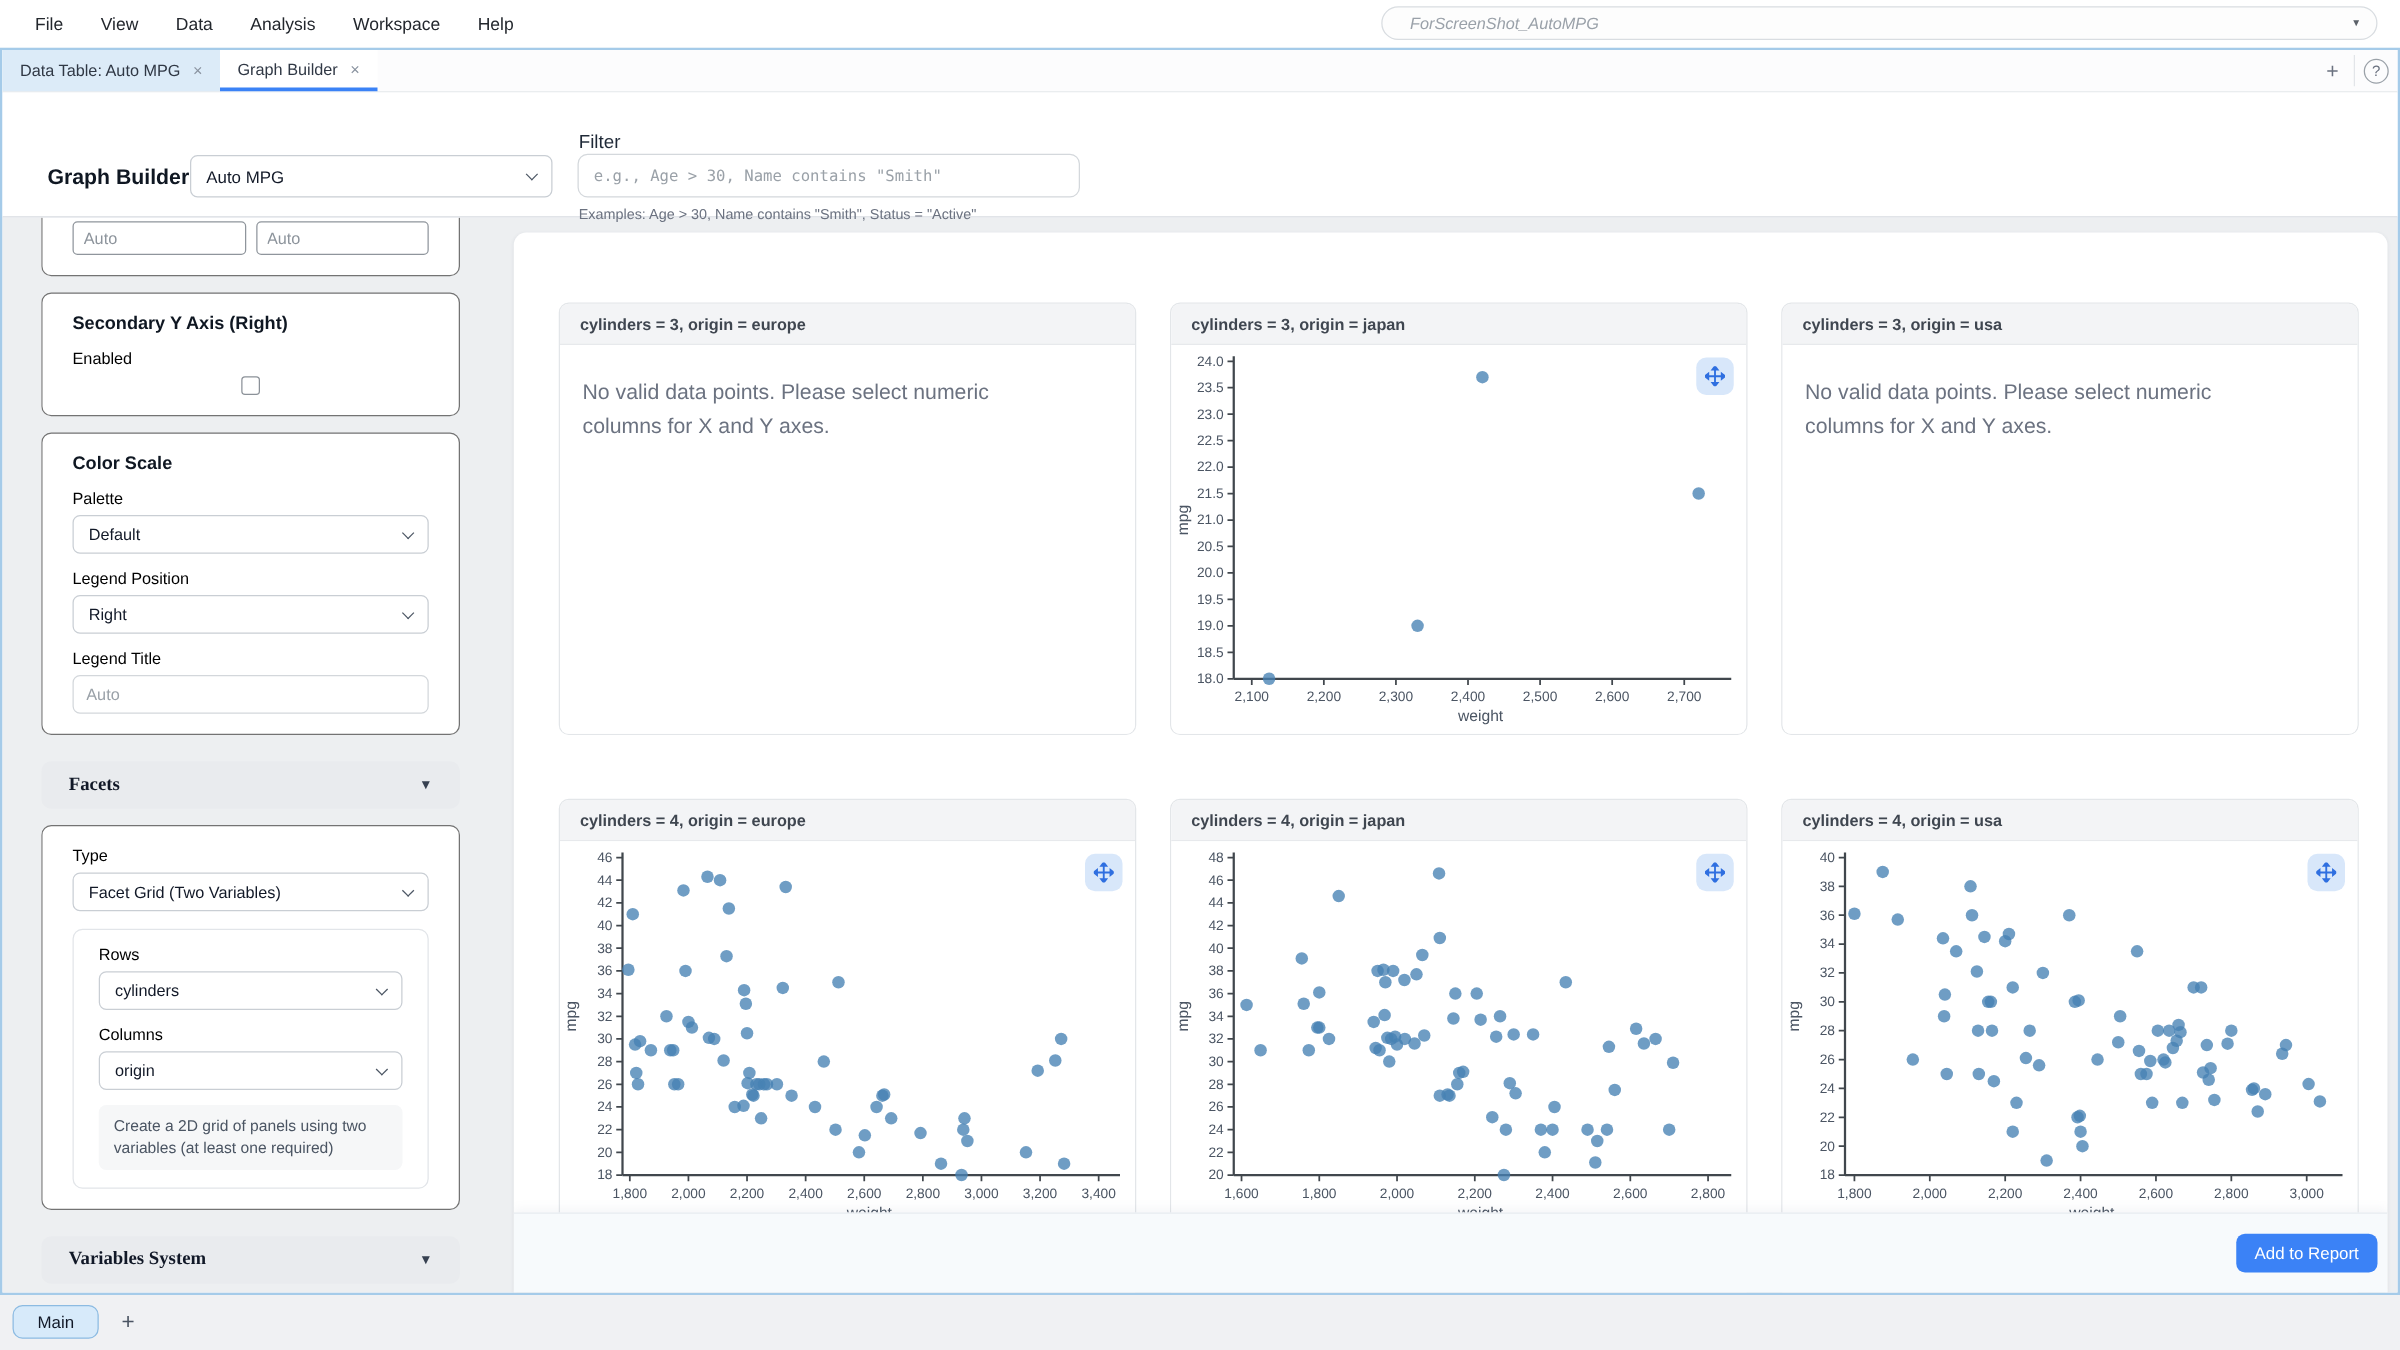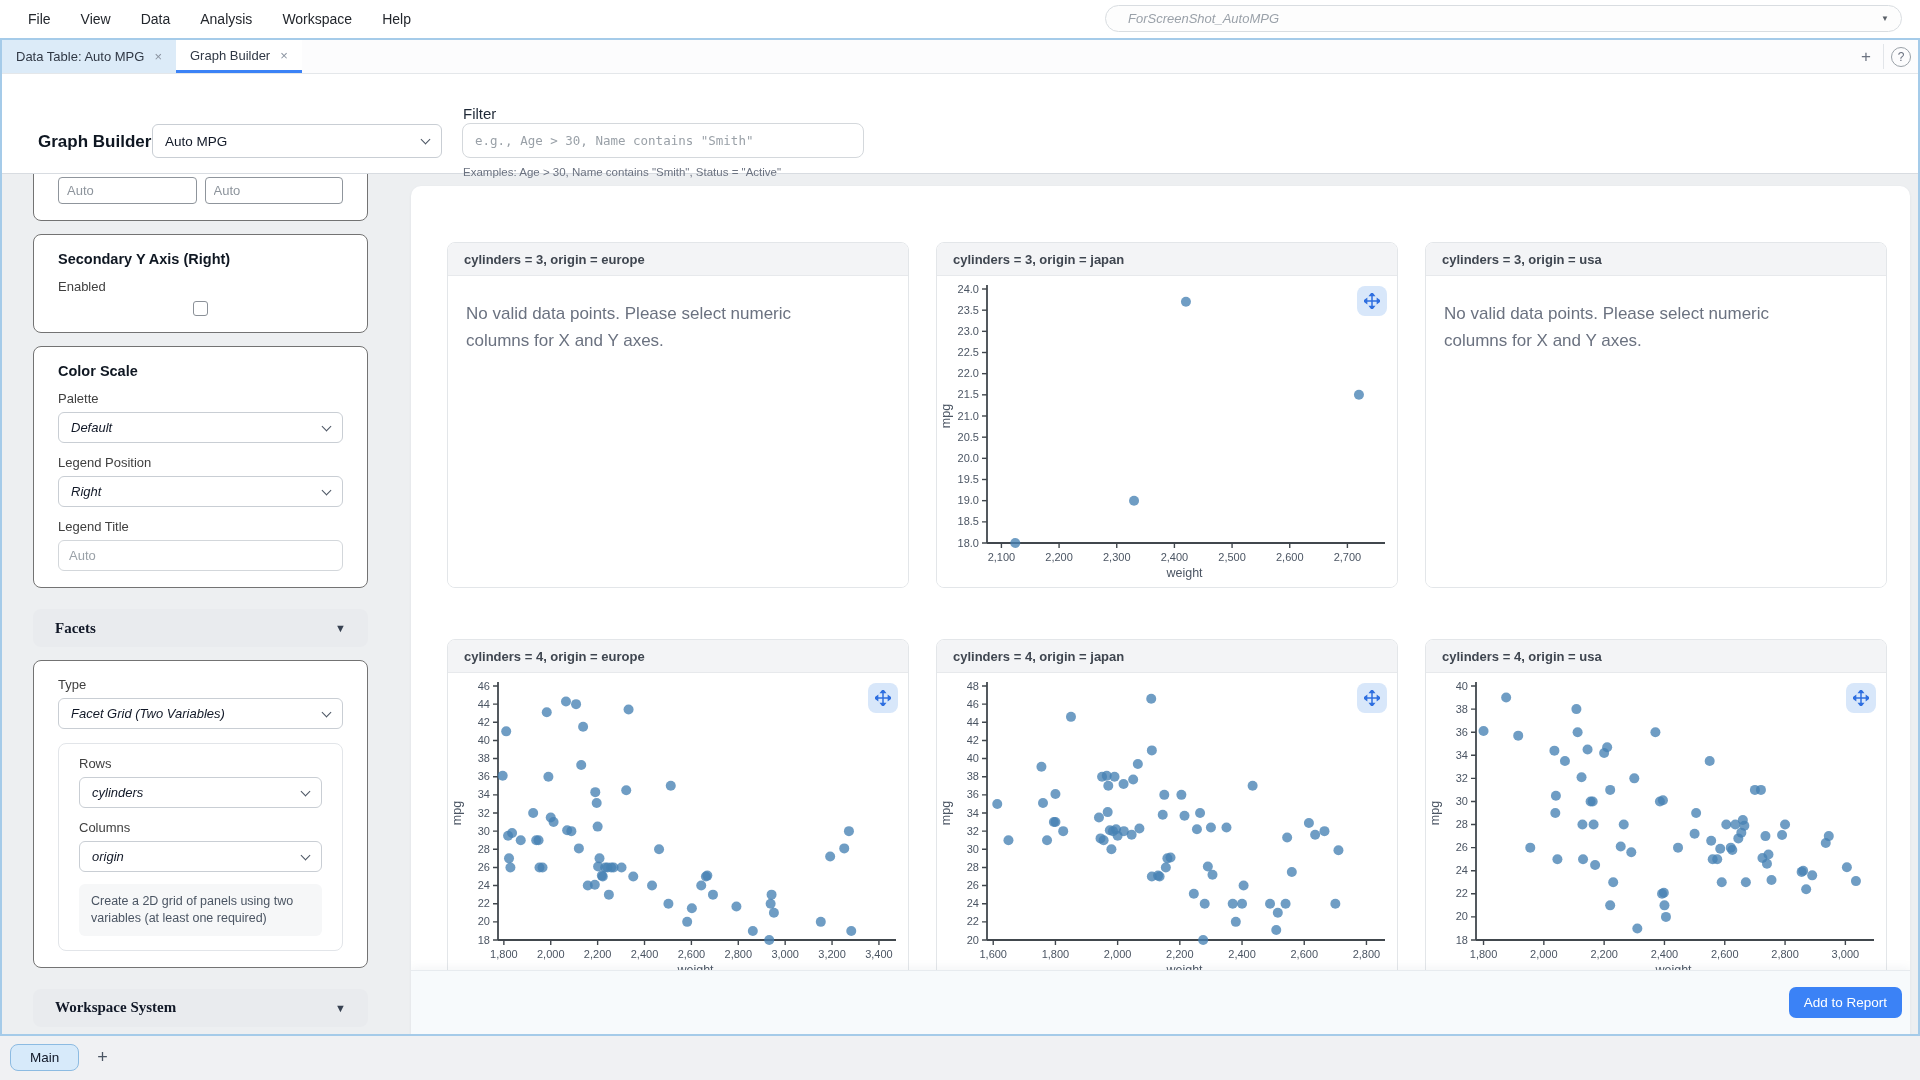--- a/index.html
+++ b/index.html
@@ -42,24 +42,24 @@
   
   .page-body { flex:1; background:#edeff1; display:flex; overflow:hidden; }
 
   
   .sidebar { width:335px; margin-left:31px; flex:none; display:flex; flex-direction:column; gap:13px; overflow:hidden; }
   .card { background:#ffffff; border:1px solid #737373; border-radius:8px; padding:16px 24px;align-items:flex-end; }
   .card-a { margin-top:-44px; padding-top:46px; display:flex; gap:8px; }
   .mini-input { flex:1; height:27px; border:1px solid #8f959c; border-radius:4px; padding:0 8px; font-size:13px; color:#374151; outline:none; min-width:0; }
   .mini-input::placeholder { color:#8d949c; }
   .card-title { font-size:14.5px; font-weight:700; color:#0f1722; }
-  .field-label { font-size:13px; color:#404040; margin-top:12px; }
+  .field-label { font-size:13px; color:#000000; margin-top:12px; }
   .checkbox-row { display:flex; justify-content:center; margin-top:7px; }
   .checkbox { width:15px; height:15px; border:1.5px solid #8b9198; border-radius:3px; background:#ffffff; }
-  .side-select { height:31px; margin-top:6px; font-size:13px;font-style:italic; }
+  .side-select { height:31px; margin-top:6px; font-size:13px; }
   .side-input { width:100%; height:31px; margin-top:6px; border:1px solid #d3d7db; border-radius:6px; padding:0 10px; font-size:13px; color:#374151; outline:none; }
   .side-input::placeholder { color:#9aa1a8; }
   .section-header { background:#e9ebee; border-radius:8px; height:38px; display:flex; align-items:center; justify-content:space-between; padding:0 22px; flex:none; }
   .section-header.gap-top { margin-top:8px; }
   .section-header .t { font-size:15px; font-weight:700; color:#111827;font-family:Liberation Serif, serif; }
   .section-header .tri { font-size:11px; color:#374151; }
   .sub-card { border:1px solid #e2e5e9; border-radius:8px; padding:12px 20px 14px; margin-top:14px; }
   .hint-box { background:#f6f7f8; border-radius:6px; padding:9px 12px; margin-top:12px; font-size:12.5px; color:#4b5563; line-height:1.35; }
 
   
@@ -178,21 +178,21 @@
           <div class="field-label">Columns</div>
           <div class="select side-select">
             <span>origin</span>
             <span class="chev"></span>
           </div>
           <div class="hint-box">Create a 2D grid of panels using two variables (at least one required)</div>
         </div>
       </div>
 
       <div class="section-header gap-top">
-        <span class="t">Workspace System</span>
+        <span class="t">Variables System</span>
         <span class="tri">▼</span>
       </div>
 
     </aside>
 
     <main class="plot-area">
       <div class="panels-grid">
 
         <div class="panel">
           <div class="panel-header">cylinders = 3, origin = europe</div>

